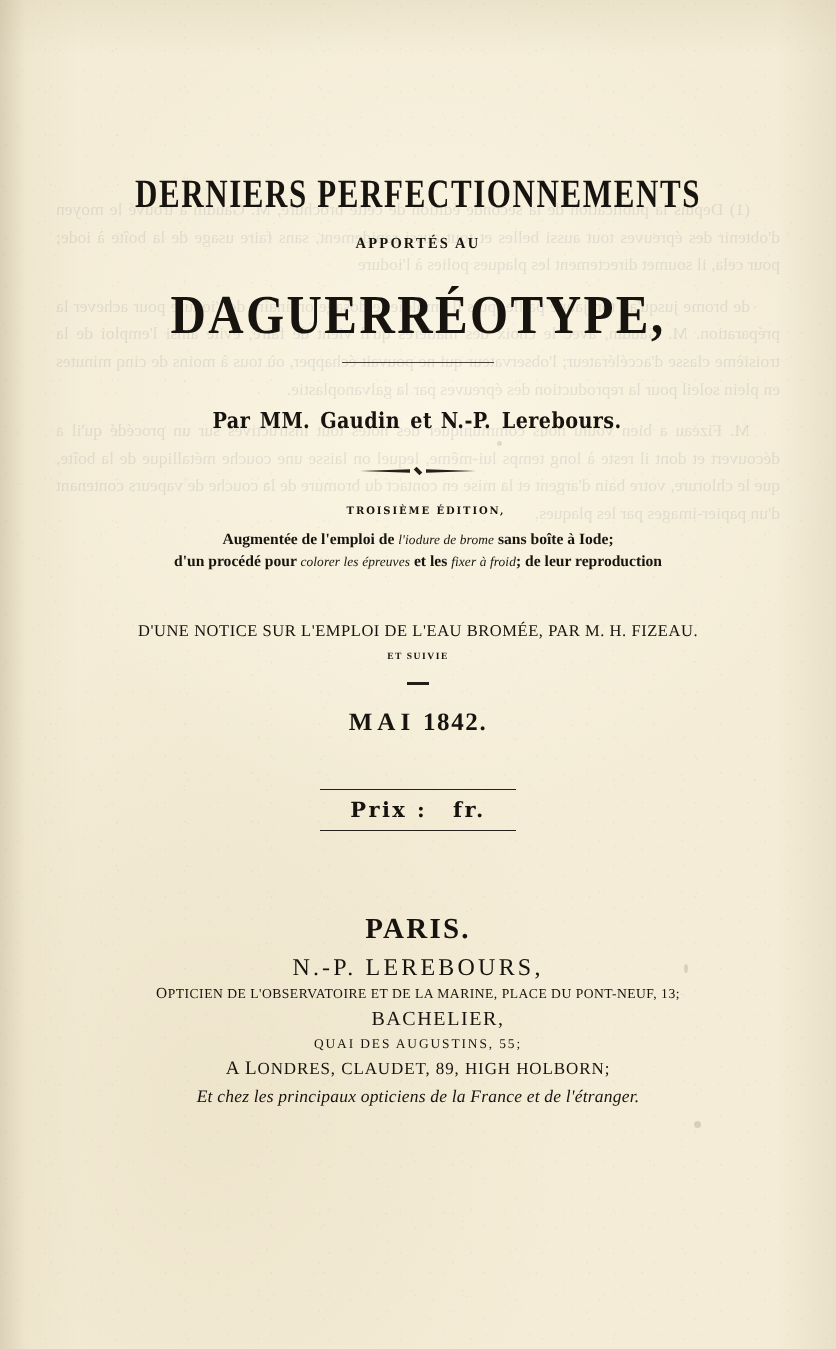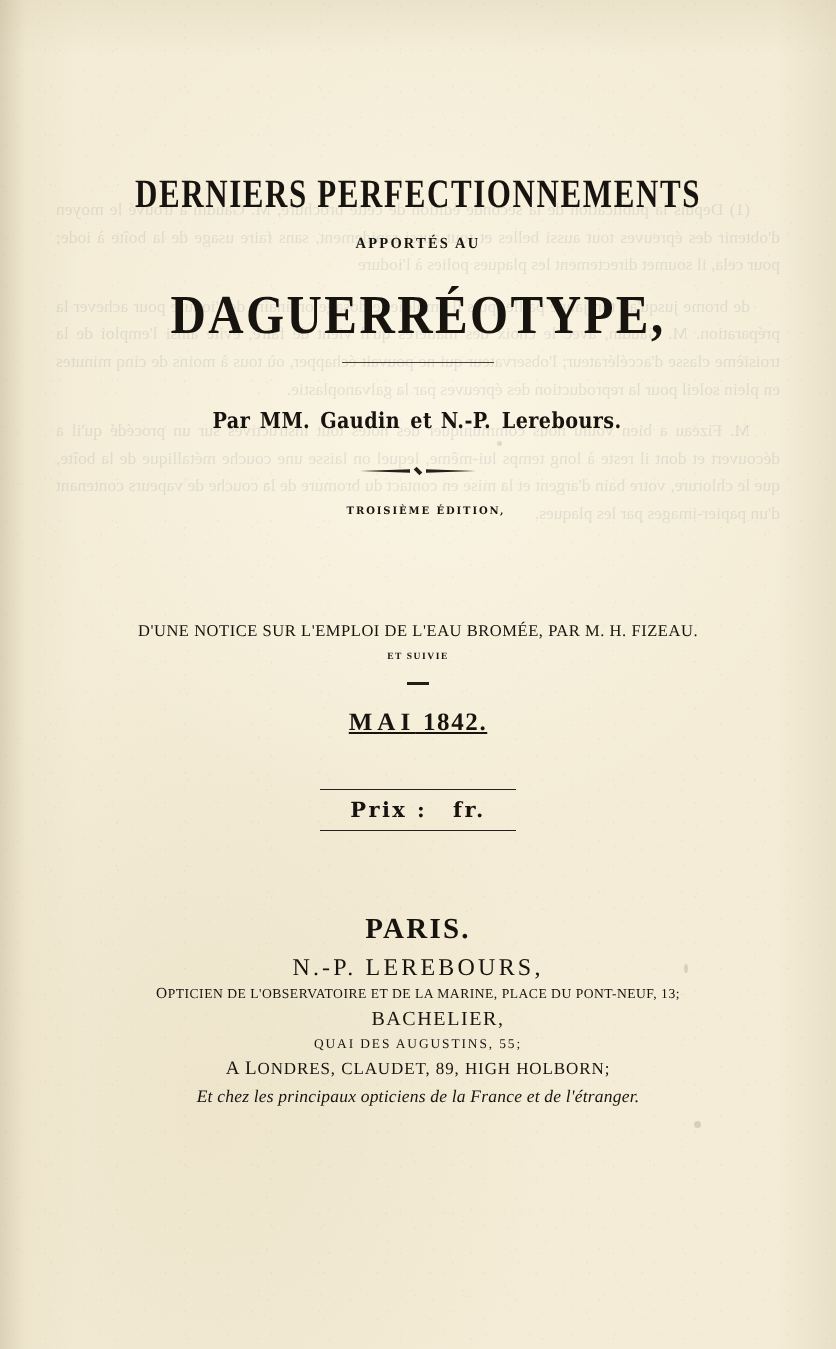--- a/index.html
+++ b/index.html
@@ -222,21 +222,20 @@
     border-top: 3.4px solid #221d16;
   }
 
   .t-date {
     position: absolute;
     left: 0; right: 0;
     top: 709px;
     font-weight: bold;
     font-size: 25px;
     letter-spacing: 1.6px;
-    text-decoration: underline;
   }
   .t-date .sp { letter-spacing: 5px; }
 
   
   .price-wrap {
     position: absolute;
     left: 50%;
     top: 789px;
     width: 196px;
     margin-left: -98px;
@@ -366,20 +365,31 @@
 
     <svg class="ornament" viewBox="0 0 120 10">
       <path d="M2,5 L52,3.2 L52,6.8 Z" fill="#241f18"></path>
       <path d="M118,5 L68,3.2 L68,6.8 Z" fill="#241f18"></path>
       <rect x="56" y="3" width="8" height="4" fill="#241f18" transform="rotate(45 60 5)"></rect>
     </svg>
 
     <div class="t-edition ink">TROISIÈME ÉDITION,</div>
 
     <div class="ed-body ink">
+      <div>
+        <span>Augmentée de l'emploi de</span>
+        <span class="it">l'iodure de brome</span>
+        <span>sans boîte à Iode;</span>
+      </div>
+      <div>
+        <span>d'un procédé pour</span>
+        <span class="it">colorer les épreuves</span>
+        <span>et les</span>
+        <span class="it">fixer à froid</span><span>; de leur reproduction</span>
+      </div>
     </div>
 
     <div class="t-etsuivie ink">ET SUIVIE</div>
 
     <div class="t-notice ink">D'UNE NOTICE SUR L'EMPLOI DE L'EAU BROMÉE, PAR M. H. FIZEAU.</div>
 
     <div class="rule-em"></div>
 
     <div class="t-date ink">
       <span class="sp">MAI</span>

